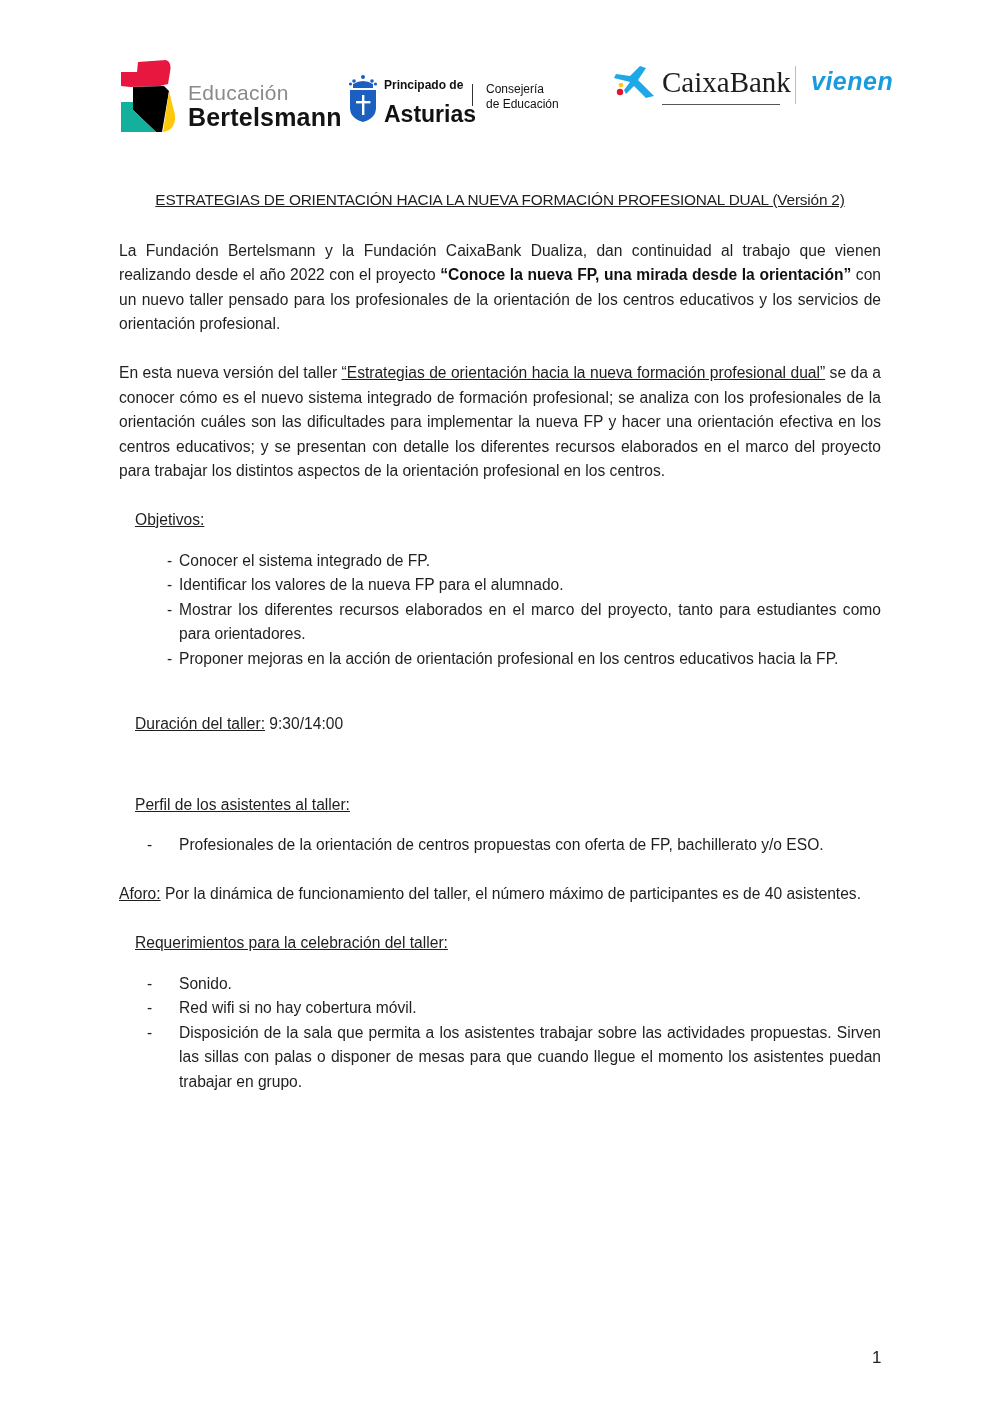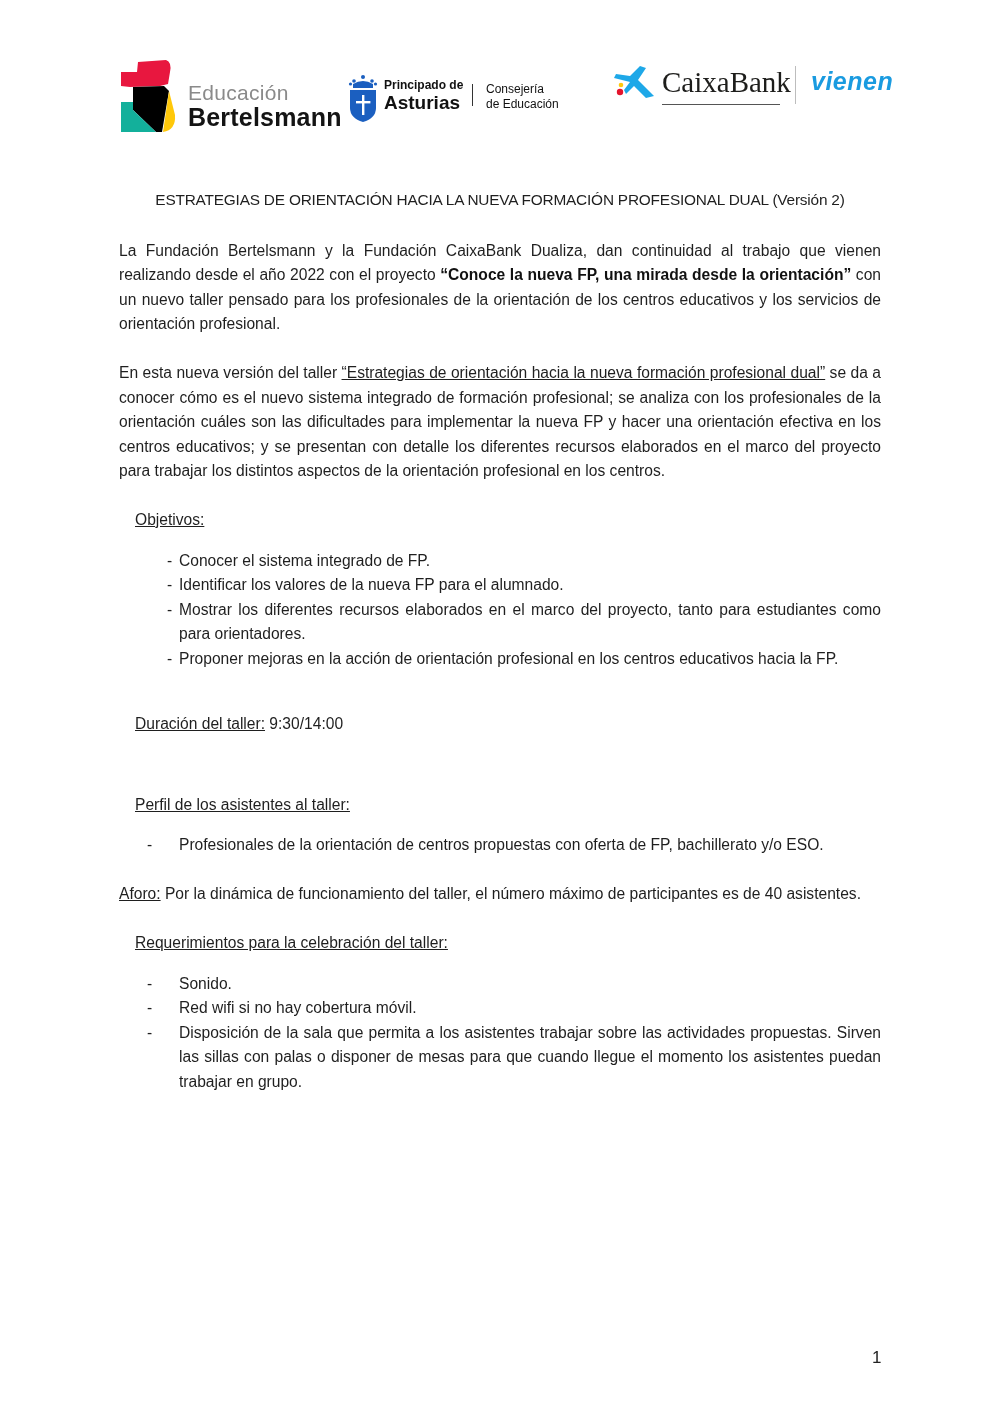--- a/index.html
+++ b/index.html
@@ -12,38 +12,38 @@
   .logo-bertelsmann { left: 0; top: 2px; width: 220px; height: 72px; }
   .logo-bertelsmann svg { position: absolute; left: 0; top: 0; }
   .bert-text { position: absolute; left: 68px; top: 22px; line-height: 1; }
   .bert-line1 { font-size: 21px; color: #8a8a8a; letter-spacing: 0.3px; }
   .bert-line2 { font-size: 25px; color: #141414; font-weight: bold; margin-top: 2px; letter-spacing: 0.2px; }
 
   .logo-asturias { left: 228px; top: 16px; width: 230px; height: 50px; }
   .logo-asturias svg { position: absolute; left: 0; top: 0; }
   .ast-text { position: absolute; left: 36px; top: 5px; line-height: 1; }
   .ast-line1 { font-size: 12px; font-weight: bold; color: #111; }
-  .ast-line2 { font-size: 19px; font-weight: bold; color: #111; margin-top: 2px; }
+  .ast-line2 { font-size: 23px; font-weight: bold; color: #111; margin-top: 12px; }
   .ast-divider { position: absolute; left: 124px; top: 10px; width: 1px; height: 22px; background: #333; }
   .ast-consejeria { position: absolute; left: 138px; top: 8px; font-size: 12px; color: #111; line-height: 1.25; }
 
   .logo-caixa { left: 492px; top: 6px; width: 310px; height: 50px; }
   .logo-caixa svg { position: absolute; left: 0; top: 0; }
   .caixa-text { position: absolute; left: 50px; top: 4px; font-family: "Liberation Serif", serif;
                 font-size: 29px; color: #1d1d1b; line-height: 1; }
   .caixa-underline { position: absolute; left: 50px; top: 40px; width: 118px; height: 1px; background: #555; }
   .caixa-divider { position: absolute; left: 183px; top: 2px; width: 1px; height: 38px; background: #bdbdbd; }
   .dualiza-text { position: absolute; left: 199px; top: 5px; font-size: 25px; font-weight: bold;
                   font-style: italic; color: #1a9be0; letter-spacing: 0.5px; line-height: 1; }
 
   
   .doc { position: absolute; left: 119px; top: 188px; width: 762px;
          font-family: "Liberation Sans", sans-serif; font-size: 15.6px; line-height: 24.5px;
          color: #1f1f1f; }
-  .doc-title { text-align: center; font-size: 15.4px; margin: 0 0 26px 0;
+  .doc-title { text-align: center; text-decoration: underline; font-size: 15.4px; margin: 0 0 26px 0;
                letter-spacing: -0.2px; }
   .para { text-align: justify; margin: 0 0 24.5px 0; }
   .bold { font-weight: bold; color: #111; }
   .u { text-decoration: underline; }
   .section-label { margin: 16px; }
   .section-label .head { text-decoration: underline; }
   ul.dash { list-style: none; margin: 0; padding: 0; }
   ul.dash li { position: relative; text-align: justify; }
   ul.obj li { padding-left: 60px; }
   ul.obj li::before { content: "-"; position: absolute; left: 48px; }

